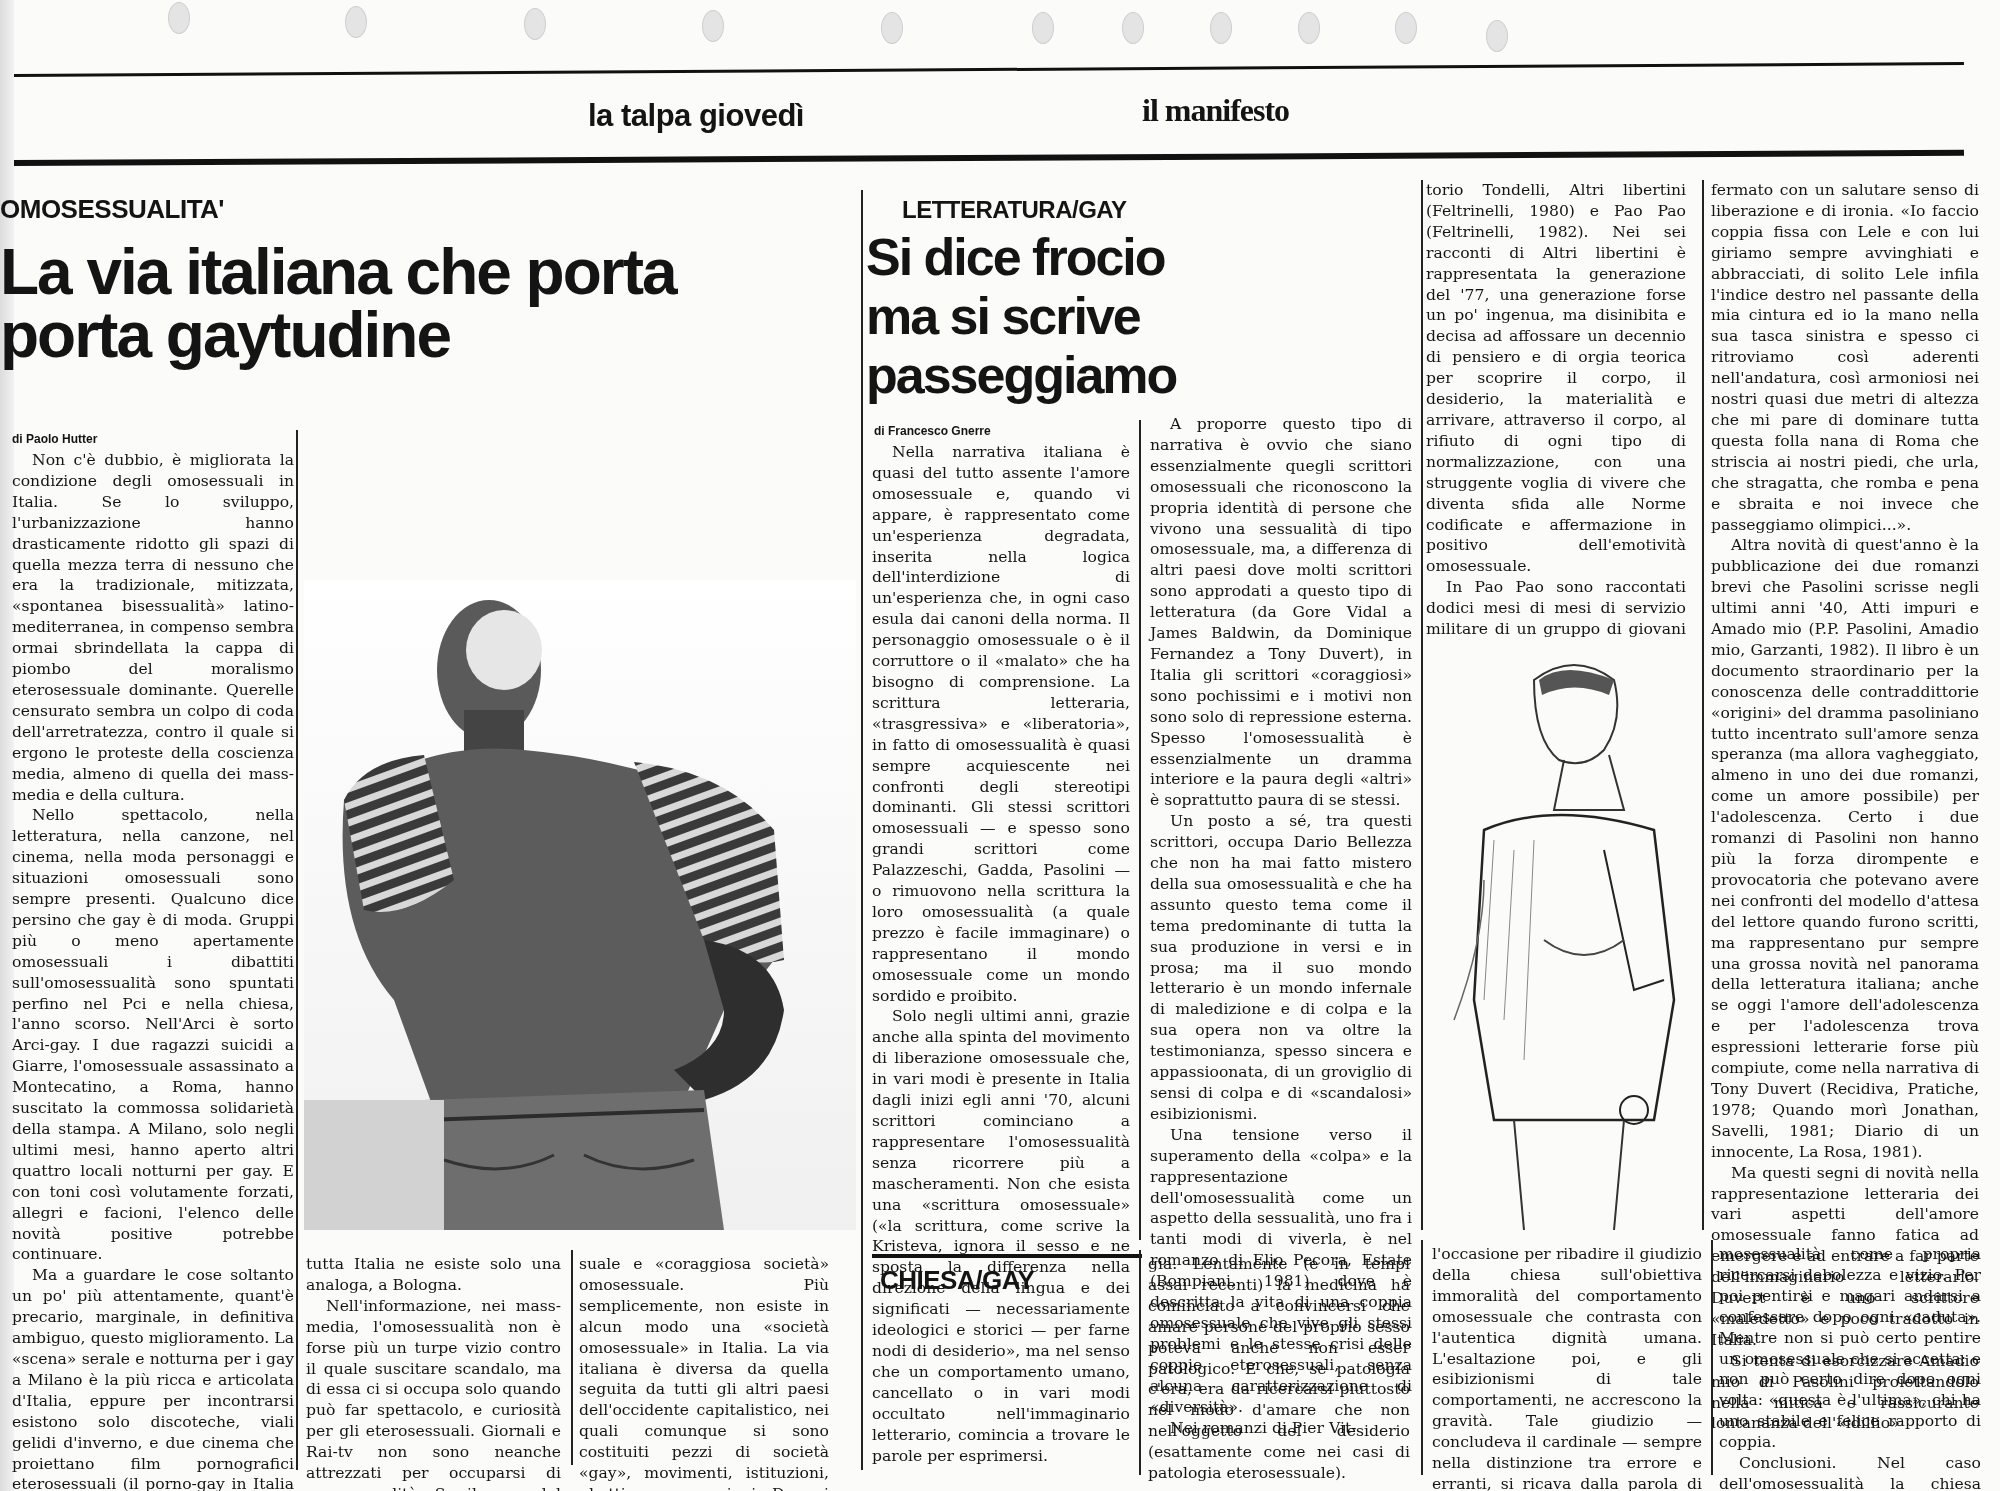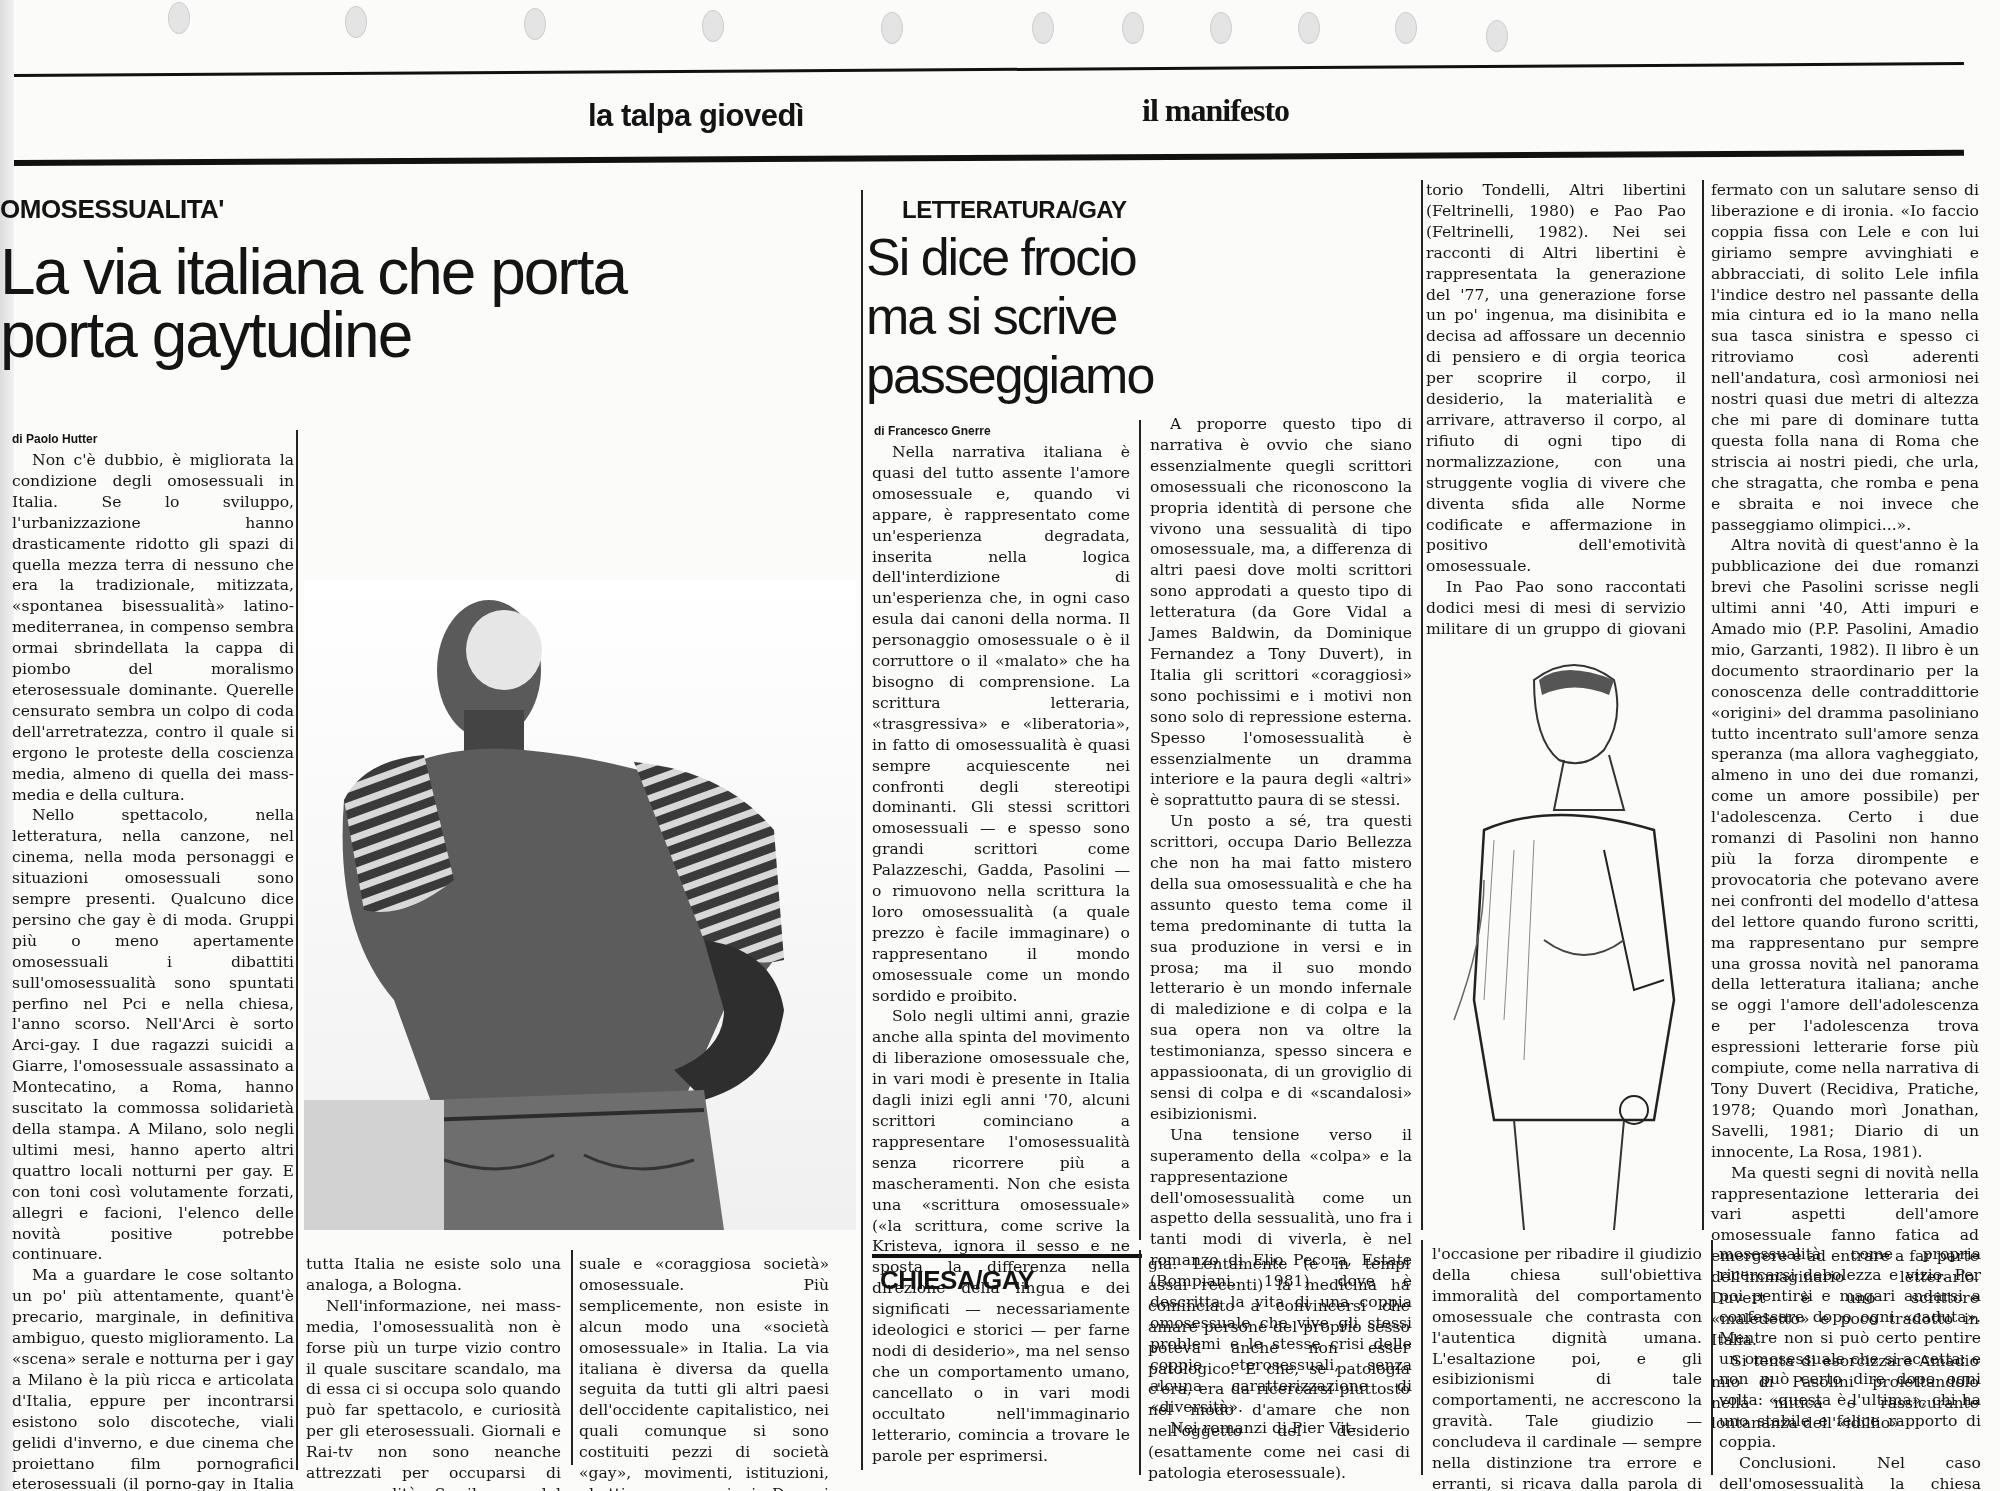--- a/index.html
+++ b/index.html
@@ -5,21 +5,21 @@
   * { box-sizing: border-box; margin: 0; padding: 0; }
   html, body { width: 2000px; height: 1491px; overflow: hidden; background: #f7f7f5; }
   body { position: relative; font-family: "DejaVu Serif", serif; color: #141414; }
   .page { position: absolute; left: 14px; top: 0; width: 1986px; height: 1491px; background: #fbfbfa; }
   .lshadow { position: absolute; left: 0; top: 0; width: 16px; height: 1491px; background: linear-gradient(90deg,#dcdcdc,#f5f5f5); }
   .hole { position: absolute; width: 22px; height: 32px; border-radius: 50%; background: #e4e4e4; border: 1px solid #cfcfcf; }
   .rule { position: absolute; background: #111; }
   .masthead-left { position: absolute; left: 574px; top: 98px; font-family: "Liberation Sans", sans-serif; font-size: 31px; font-weight: bold; letter-spacing: -0.5px; }
   .masthead-right { position: absolute; left: 1128px; top: 92px; font-family: "Liberation Serif", serif; font-size: 32px; font-weight: bold; letter-spacing: -1px; }
   .kicker { position: absolute; font-family: "Liberation Sans", sans-serif; font-weight: bold; font-size: 26px; letter-spacing: -0.5px; }
-  .headline { position: absolute; font-family: "Liberation Sans", sans-serif; font-weight: normal; letter-spacing: -2px; line-height: 1.02; }
+  .headline { position: absolute; font-family: "Liberation Sans", sans-serif; font-weight: bold; letter-spacing: -2px; line-height: 1.02; }
   .byline { position: absolute; font-family: "Liberation Sans", sans-serif; font-weight: bold; font-size: 12px; }
   .col { position: absolute; font-family: "DejaVu Serif", serif; font-size: 15.6px; line-height: 20.9px; text-align: justify; hyphens: manual; }
   .col p { text-indent: 20px; }
   .col p.noindent { text-indent: 0; }
   .vline { position: absolute; width: 2px; background: #222; }
   .photo { position: absolute; overflow: hidden; }
   .sketch { position: absolute; }
 </style>
 </head>
 <body>

